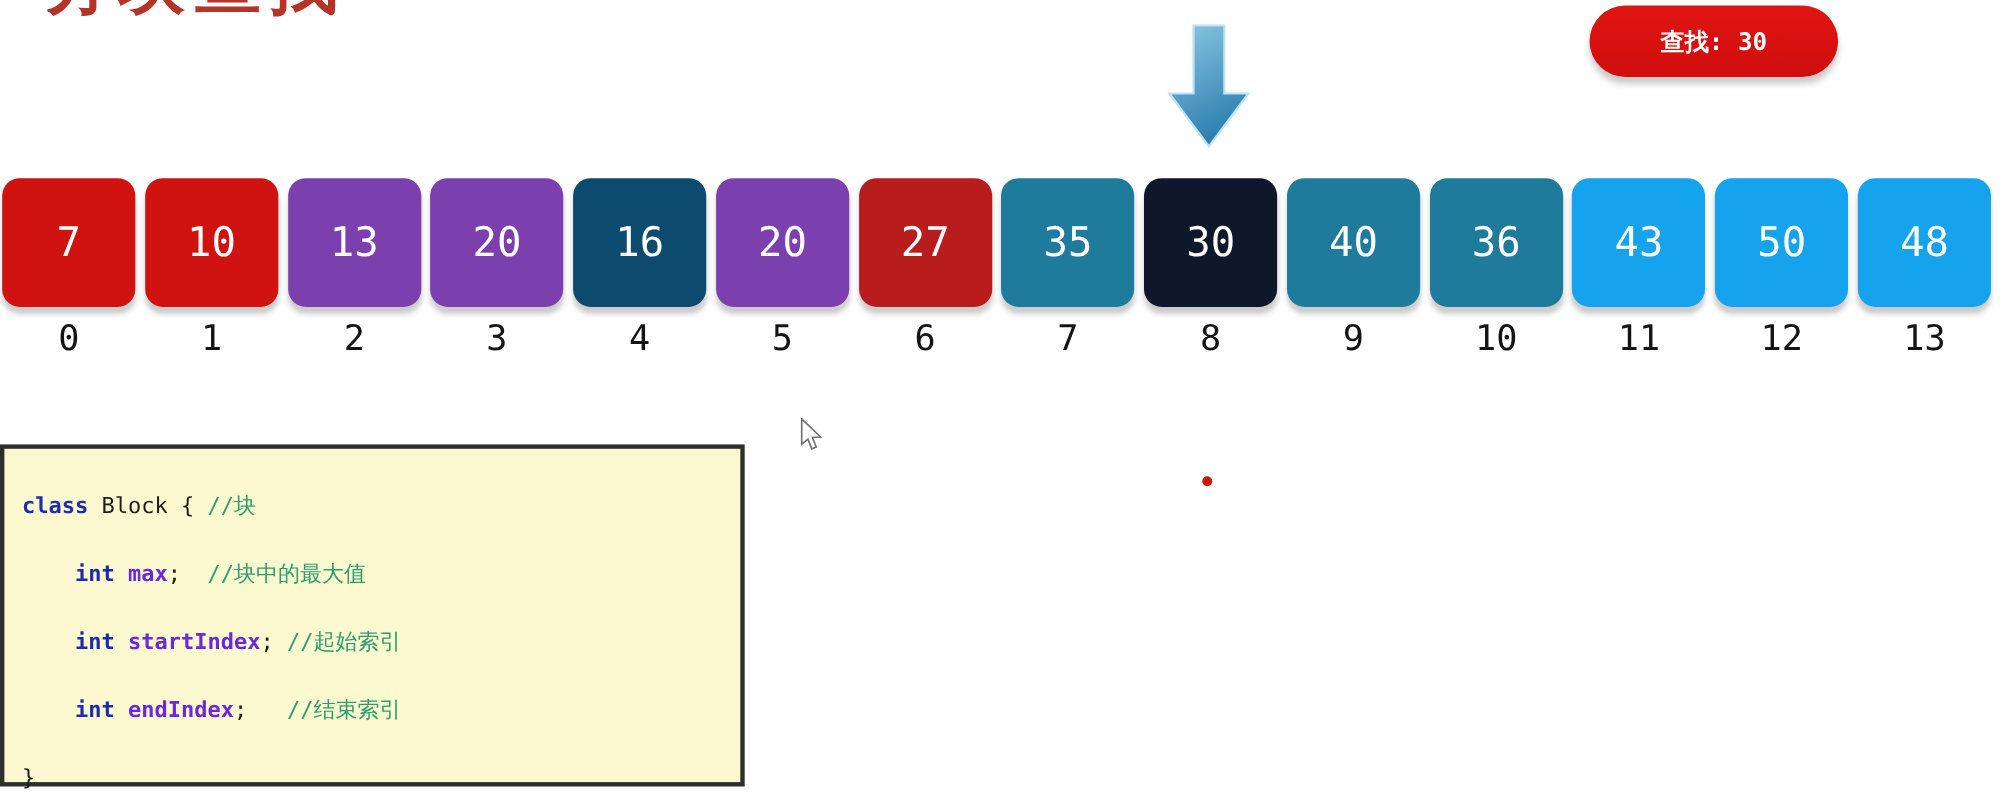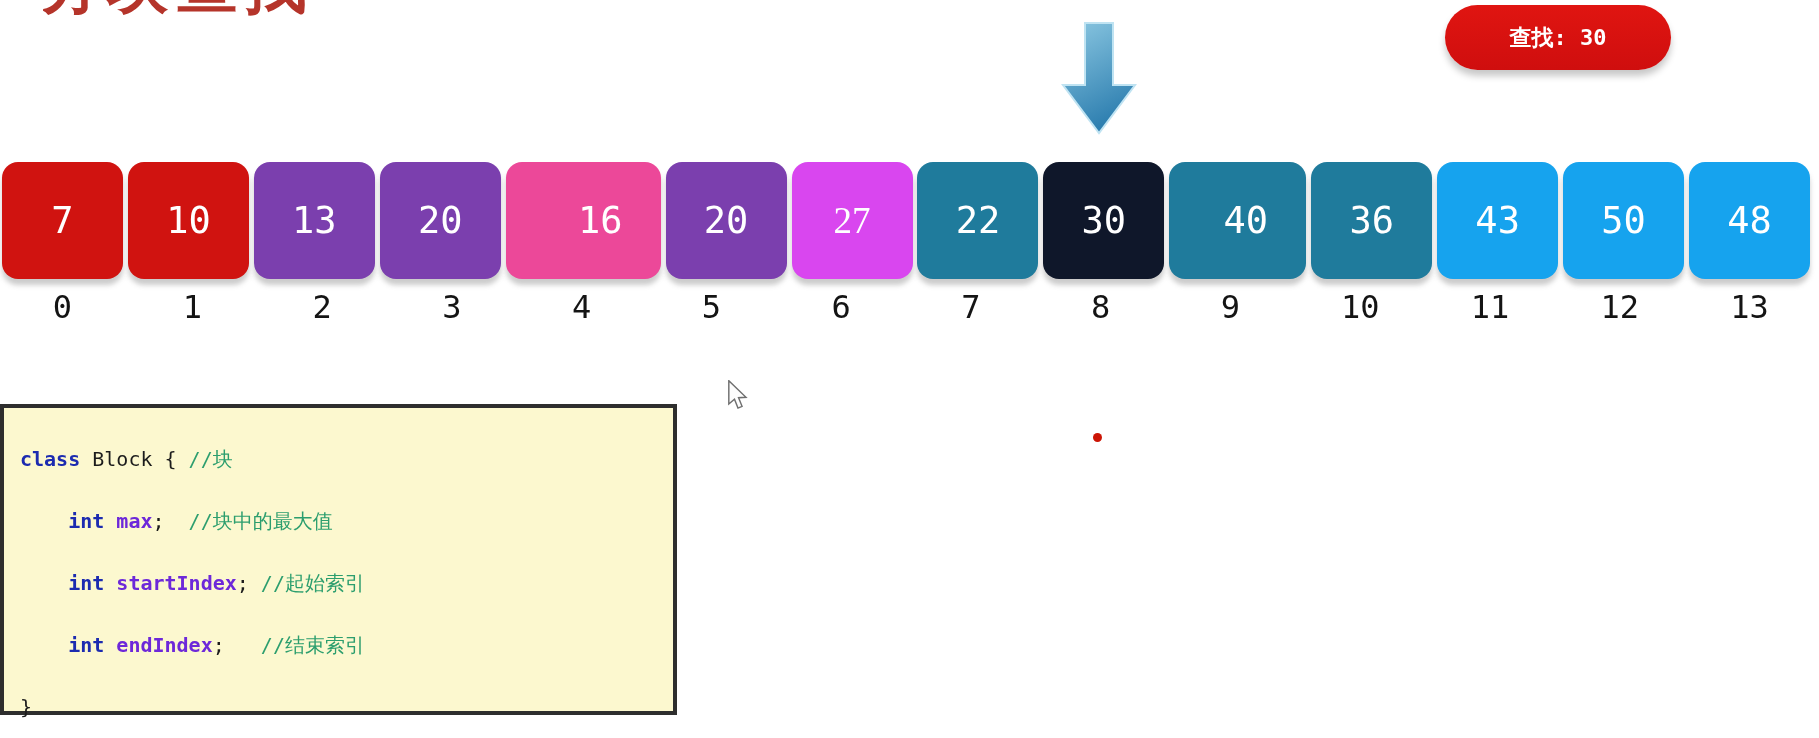--- a/index.html
+++ b/index.html
@@ -109,26 +109,26 @@
       </linearGradient>
     </defs>
     <path d="M25,1 L53,1 L53,63 L75,63 L39,111 L3,63 L25,63 Z" fill="url(#arrowGrad)" stroke="#bfe3f2" stroke-width="2"></path>
   </svg>
 
   <div class="array-row" id="array-row">
       <div class="array-block" style="background: rgb(208, 19, 16);">7</div>
       <div class="array-block" style="background: rgb(208, 19, 16);">10</div>
       <div class="array-block" style="background: rgb(123, 63, 174);">13</div>
       <div class="array-block" style="background: rgb(123, 63, 174);">20</div>
-      <div class="array-block" style="background: #ec4899; padding-left: 34px;">16</div>
+      <div class="array-block" style="background: #0c4a6e;">16</div>
       <div class="array-block" style="background: rgb(123, 63, 174);">20</div>
-      <div class="array-block" style="background: #d946ef; font-family: Liberation Serif, serif;">27</div>
-      <div class="array-block" style="background: rgb(31, 123, 156);">22</div>
+      <div class="array-block" style="background: #b91c1c;">27</div>
+      <div class="array-block" style="background: rgb(31, 123, 156);">35</div>
       <div class="array-block" style="background: #0f172a; text-align: right;">30</div>
-      <div class="array-block" style="background: rgb(31, 123, 156); padding-left: 16px;">40</div>
+      <div class="array-block" style="background: rgb(31, 123, 156);">40</div>
       <div class="array-block" style="background: rgb(31, 123, 156); text-align: center;">36</div>
       <div class="array-block" style="background: rgb(22, 163, 238); text-align: center;">43</div>
       <div class="array-block" style="background: rgb(22, 163, 238);">50</div>
       <div class="array-block" style="background: rgb(22, 163, 238);">48</div>
     </div>
   <div class="index-row" id="index-row">
       <div class="index-cell">0</div>
       <div class="index-cell">1</div>
       <div class="index-cell">2</div>
       <div class="index-cell">3</div>

